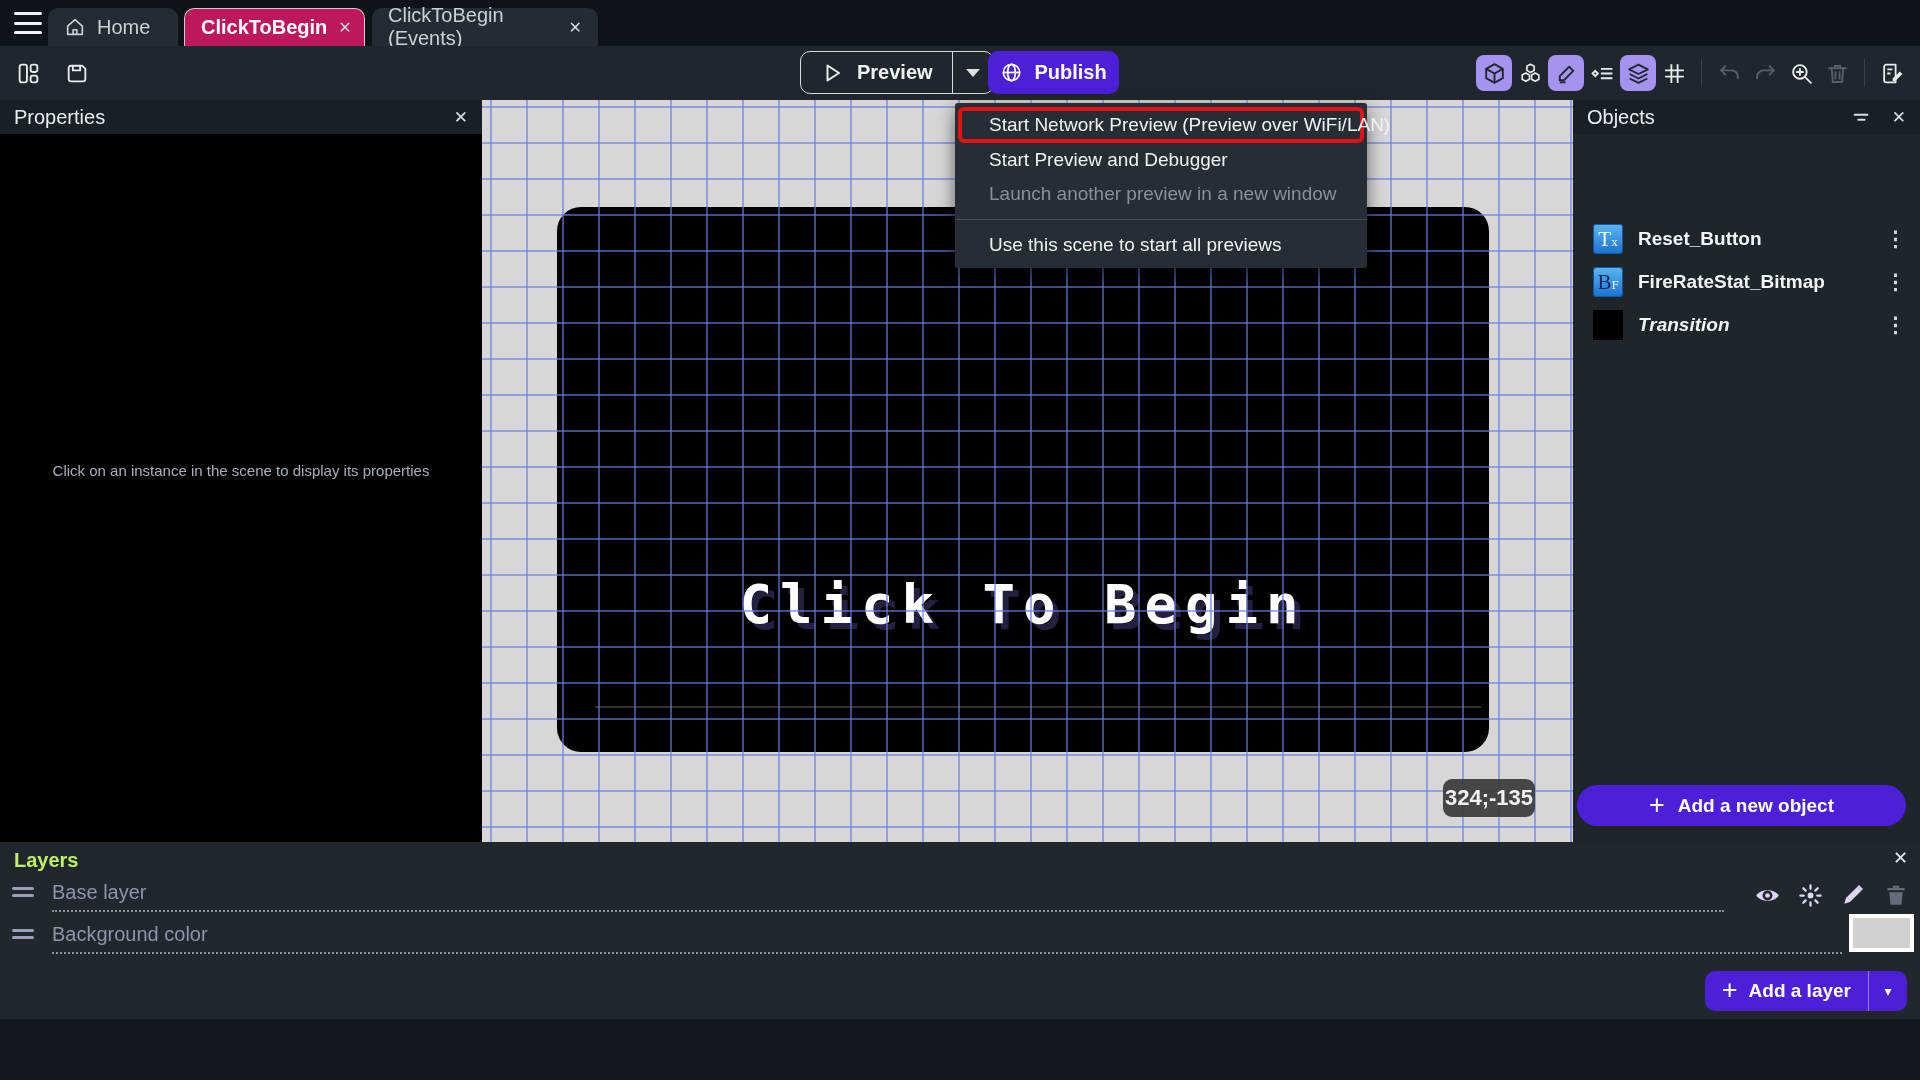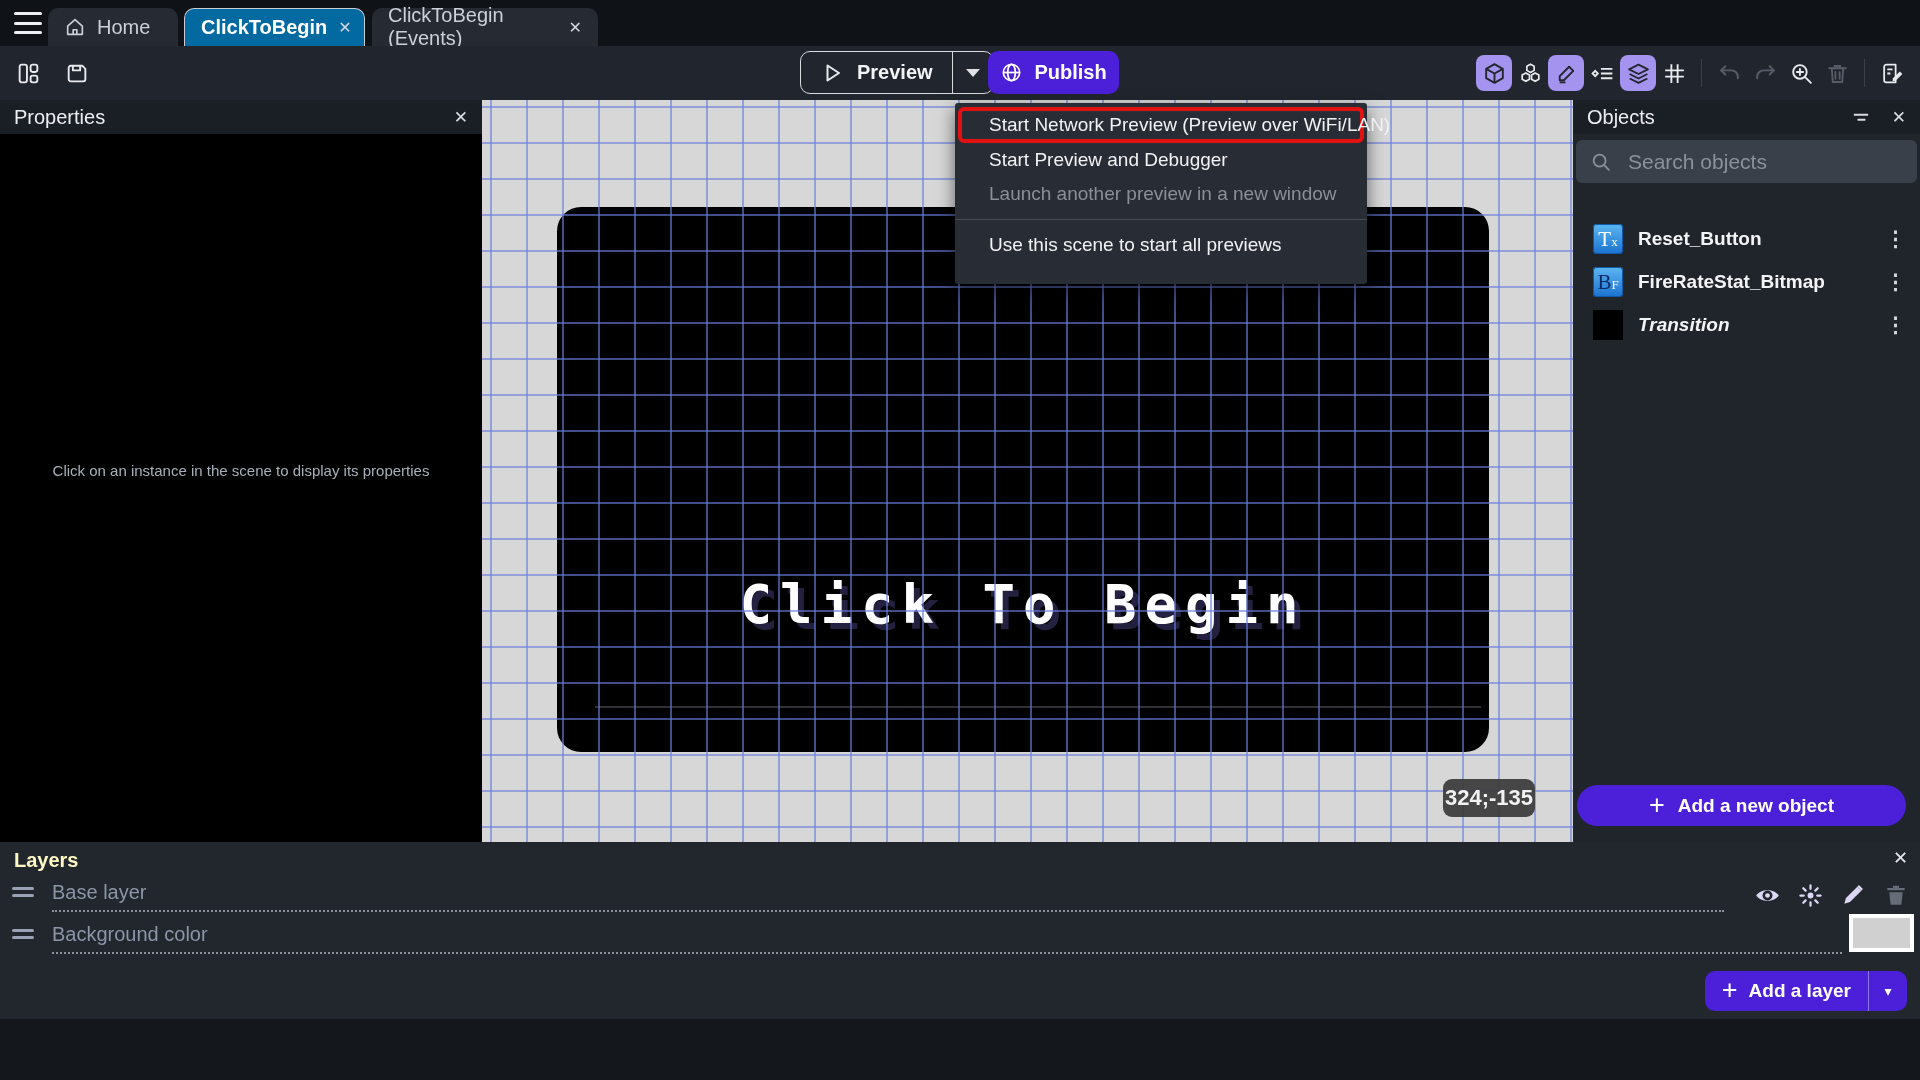--- a/index.html
+++ b/index.html
@@ -9,21 +9,21 @@
 
   
   .tabbar{position:absolute;left:0;top:0;width:100%;height:46px;background:#0f1216;}
   .hamburger{position:absolute;left:14px;top:12px;width:28px;height:22px;display:flex;
              flex-direction:column;justify-content:space-between;cursor:pointer;}
   .hamburger i{display:block;height:3px;background:#eef0f3;border-radius:2px;}
   .tab{position:absolute;top:8px;height:38px;border-radius:10px 10px 0 0;display:flex;
        align-items:center;gap:11px;padding:0 16px;box-sizing:border-box;font-size:20px;
        color:#ccd0d7;background:#262a32;cursor:pointer;}
   .tab.home{left:48px;width:130px;}
-  .tab.active-tab{left:184px;width:181px;background:#0369a1;border:1px solid #c9ccd3;
+  .tab.active-tab{left:184px;width:181px;background:#be185d;border:1px solid #c9ccd3;
                   border-bottom:none;color:#fff;font-weight:bold;}
   .tab.events{left:372px;width:226px;}
   .tab .close{margin-left:auto;font-size:16px;color:#d4d7dd;font-weight:normal;}
 
   
   .toolbar{position:absolute;left:0;top:46px;width:100%;height:54px;background:#21252d;}
   .tool-left{position:absolute;left:10px;top:9px;display:flex;gap:12px;}
   .icon-btn{width:36px;height:36px;display:flex;align-items:center;justify-content:center;
             border-radius:8px;color:#e9ebef;cursor:pointer;}
   .icon-btn.active{background:#a494ef;color:#23262e;}
@@ -38,21 +38,21 @@
   .preview-caret{width:40px;border-left:1.5px solid #d8dade;display:flex;align-items:center;
                  justify-content:center;}
   .caret-down{width:0;height:0;border-left:7px solid transparent;border-right:7px solid transparent;
               border-top:8px solid #dfe1e6;}
   .publish-btn{position:absolute;left:988px;top:5px;height:43px;width:131px;background:#4c1fd9;
                border-radius:10px;display:flex;align-items:center;justify-content:center;gap:11px;
                color:#fff;font-size:20px;font-weight:bold;cursor:pointer;}
 
   
   .menu{position:absolute;left:955px;top:103px;width:412px;background:#282c34;border-radius:3px;
-        box-shadow:0 6px 18px rgba(0,0,0,.55);padding:4px 0 22px 0;z-index:50;}
+        box-shadow:0 6px 18px rgba(0,0,0,.55);padding:4px 0 6px 0;z-index:50;}
   .menu-item{font-size:19px;color:#f1f2f4;padding:6px 14px 6px 34px;cursor:pointer;white-space:nowrap;}
   .menu-item.highlight{border:4px solid #e31212;border-radius:6px;margin:0 3px;
                        padding:3px 10px 3px 27px;}
   .menu-item.disabled{color:#8a8f98;}
   .menu-sep{height:1px;background:#474c55;margin:8px 0;}
 
   
   .panel-header{position:absolute;left:0;top:0;width:100%;height:34px;background:#1a1e25;
                 display:flex;align-items:center;box-sizing:border-box;padding:0 14px;
                 font-size:20px;color:#eceef1;}
@@ -105,21 +105,21 @@
   .obj-name.italic{font-style:italic;}
   .kebab{margin-left:auto;color:#d2d6dd;font-size:21px;font-weight:bold;cursor:pointer;
          padding:0 4px;}
   .add-object-btn{position:absolute;left:4px;right:14px;bottom:16px;height:41px;background:#4c1fd9;
                   border-radius:21px;display:flex;align-items:center;justify-content:center;
                   gap:13px;font-size:19px;font-weight:bold;color:#fff;cursor:pointer;}
   .plus{font-size:27px;font-weight:normal;line-height:0;position:relative;top:-1px;}
 
   
   .layers{position:absolute;left:0;top:842px;width:100%;height:177px;background:#22262d;}
-  .layers-title{position:absolute;left:14px;top:7px;font-size:20px;font-weight:bold;color:#fef9c3;}
+  .layers-title{position:absolute;left:14px;top:7px;font-size:20px;font-weight:bold;color:#bef264;}
   .layers-close{position:absolute;right:12px;top:5px;font-size:18px;color:#e4e6ea;cursor:pointer;}
   .layer-row{position:absolute;left:0;width:100%;height:40px;}
   .row-base{top:32px;} .row-bg{top:74px;}
   .drag-handle{position:absolute;left:12px;top:13px;width:22px;cursor:grab;}
   .drag-handle i{display:block;height:3px;background:#99a2b4;border-radius:2px;margin-bottom:4px;}
   .layer-name{position:absolute;left:52px;top:7px;font-size:20px;color:#8c96a8;}
   .layer-underline{position:absolute;left:52px;bottom:2px;border-bottom:2px dotted #b9bfca;
                    opacity:.7;}
   .row-base .layer-underline{right:196px;}
   .row-bg .layer-underline{right:78px;}
@@ -314,27 +314,20 @@
     <div class="panel-header">
       <span>Objects</span>
       <div class="obj-hdr-icons">
         <svg width="22" height="22" viewBox="0 0 24 24" fill="none" stroke="#d9dce1" stroke-width="2" stroke-linecap="round">
           <path d="M5 9.5 h14 M9 15 h7"></path>
         </svg>
         <span class="hdr-close" style="margin-left:0;">✕</span>
       </div>
     </div>
 
-    <div class="search-box">
-      <svg width="22" height="22" viewBox="0 0 24 24" fill="none" stroke="#8b919b" stroke-width="2" stroke-linecap="round">
-        <circle cx="10.5" cy="10.5" r="6.5"></circle>
-          <path d="M15.5 15.5 L20.5 20.5"></path>
-      </svg>
-      <input class="search-input" type="text" placeholder="Search objects" style="">
-    </div>
 
     <div class="obj-row" style="top:118px;">
       <div class="obj-icon blueicon">
         <span>Tx</span>
       </div>
       <span class="obj-name">Reset_Button</span>
       <span class="kebab">⋮</span>
     </div>
 
     <div class="obj-row" style="top:161px;">

